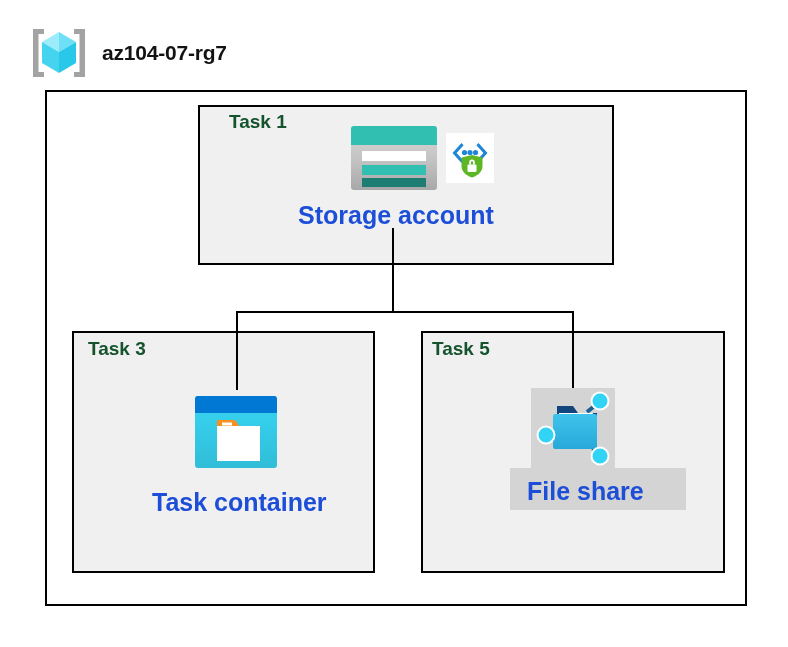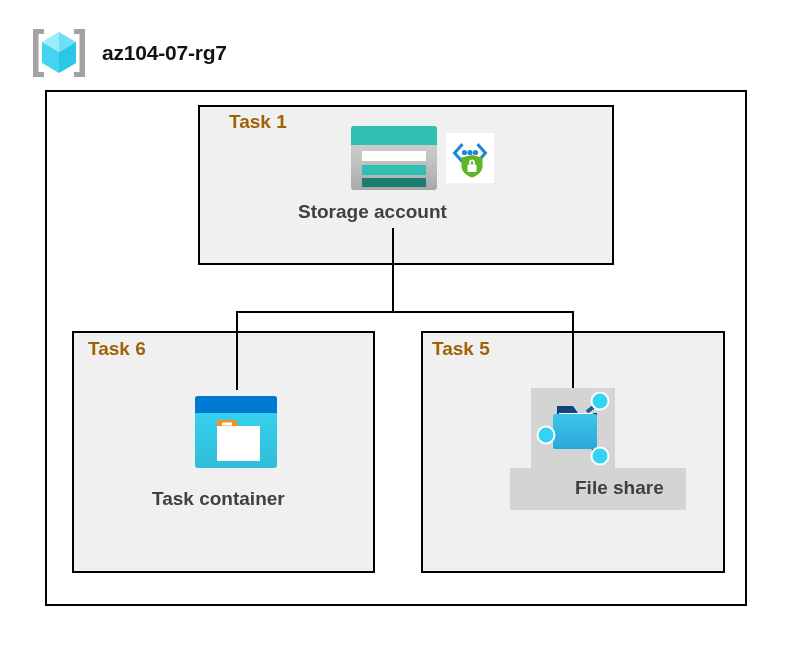--- a/index.html
+++ b/index.html
@@ -62,42 +62,41 @@
     box-sizing: border-box;
   }
   #task1-box { left: 198px; top: 105px; width: 416px; height: 160px; }
   #task2-box { left: 72px;  top: 331px; width: 303px; height: 242px; }
   #task3-box { left: 421px; top: 331px; width: 304px; height: 242px; }
 
   .task-label {
     position: absolute;
     font-size: 19px;
     font-weight: bold;
-    color: #a16207;
+    color: #14532d;
     white-space: nowrap;
   }
   #task1-label { left: 229px; top: 111px; }
   #task2-label { left: 88px;  top: 338px; }
   #task3-label { left: 432px; top: 338px; }
 
   
   .node-caption {
     position: absolute;
-    font-size: 19px;
+    font-size: 25px;
     font-weight: bold;
-    color: #404040;
+    color: #1d4ed8;
     white-space: nowrap;
   }
   #storage-caption { left: 298px; top: 201px; }
   #blob-caption    { left: 152px; top: 488px; }
   #fileshare-caption {
     left: 527px;
     top: 477px;
     z-index: 4;
-    margin-left: 48px;
   }
 
   
   .sel-rect {
     position: absolute;
     background: #d4d4d4;
   }
   #fileshare-sel-icon { left: 531px; top: 388px; width: 84px;  height: 80px; z-index: 2; }
   #fileshare-sel-text { left: 510px; top: 468px; width: 176px; height: 42px; z-index: 3; }
 
@@ -195,21 +194,21 @@
       <path d="M26 22 L36.5 24.5 V33 C36.5 38.5 32.2 42.4 26 44.5 C19.8 42.4 15.5 38.5 15.5 33 V24.5 Z" fill="#5fb624"></path>
 
       <rect x="21.5" y="31.5" width="9" height="7.5" rx="1" fill="#ffffff"></rect>
       <path d="M23.2 31.5 V29.3 A2.8 2.8 0 0 1 28.8 29.3 V31.5 H27 V29.3 A1 1 0 0 0 25 29.3 V31.5 Z" fill="#ffffff"></path>
     </svg>
   </div>
 
   <div id="storage-caption" class="node-caption">Storage account</div>
 
   <div id="task2-box" class="task-box"></div>
-  <div id="task2-label" class="task-label">Task 6</div>
+  <div id="task2-label" class="task-label">Task 3</div>
 
   <div id="blob-icon-wrap" class="icon-wrap">
     <svg viewBox="0 0 82 72" width="82" height="72" xmlns="http://www.w3.org/2000/svg">
       <defs>
         <linearGradient id="blobBody" x1="0" y1="0" x2="0" y2="1">
           <stop offset="0%" stop-color="#37d6f4"></stop>
           <stop offset="100%" stop-color="#31bdd8"></stop>
         </linearGradient>
       </defs>
 

